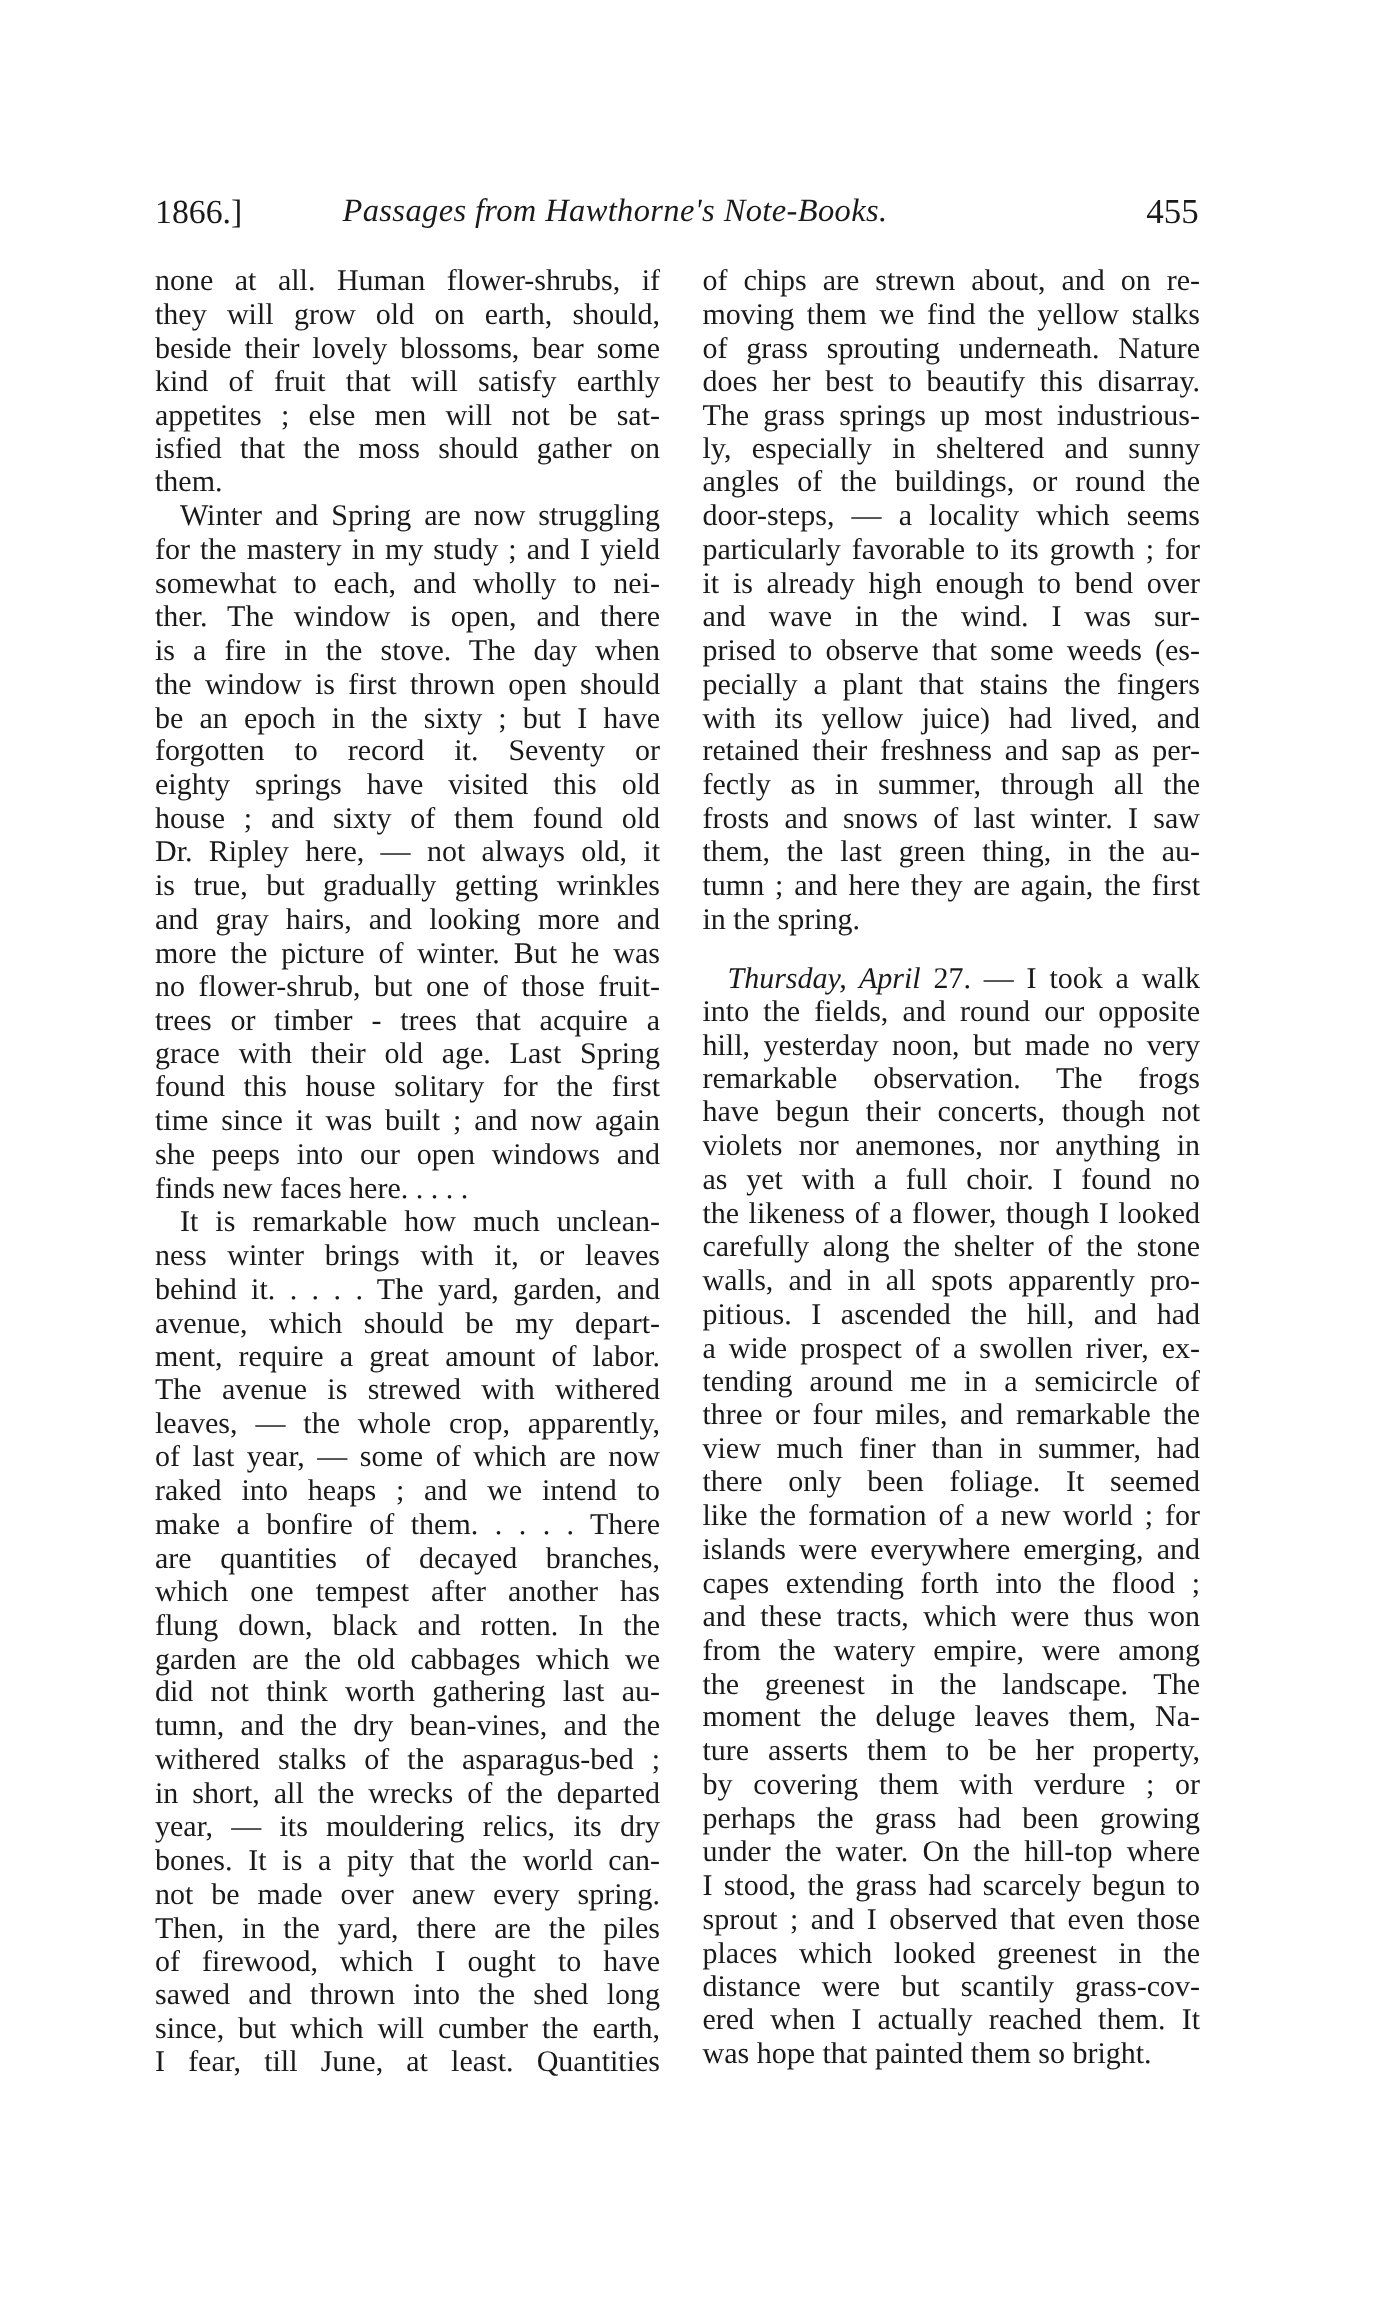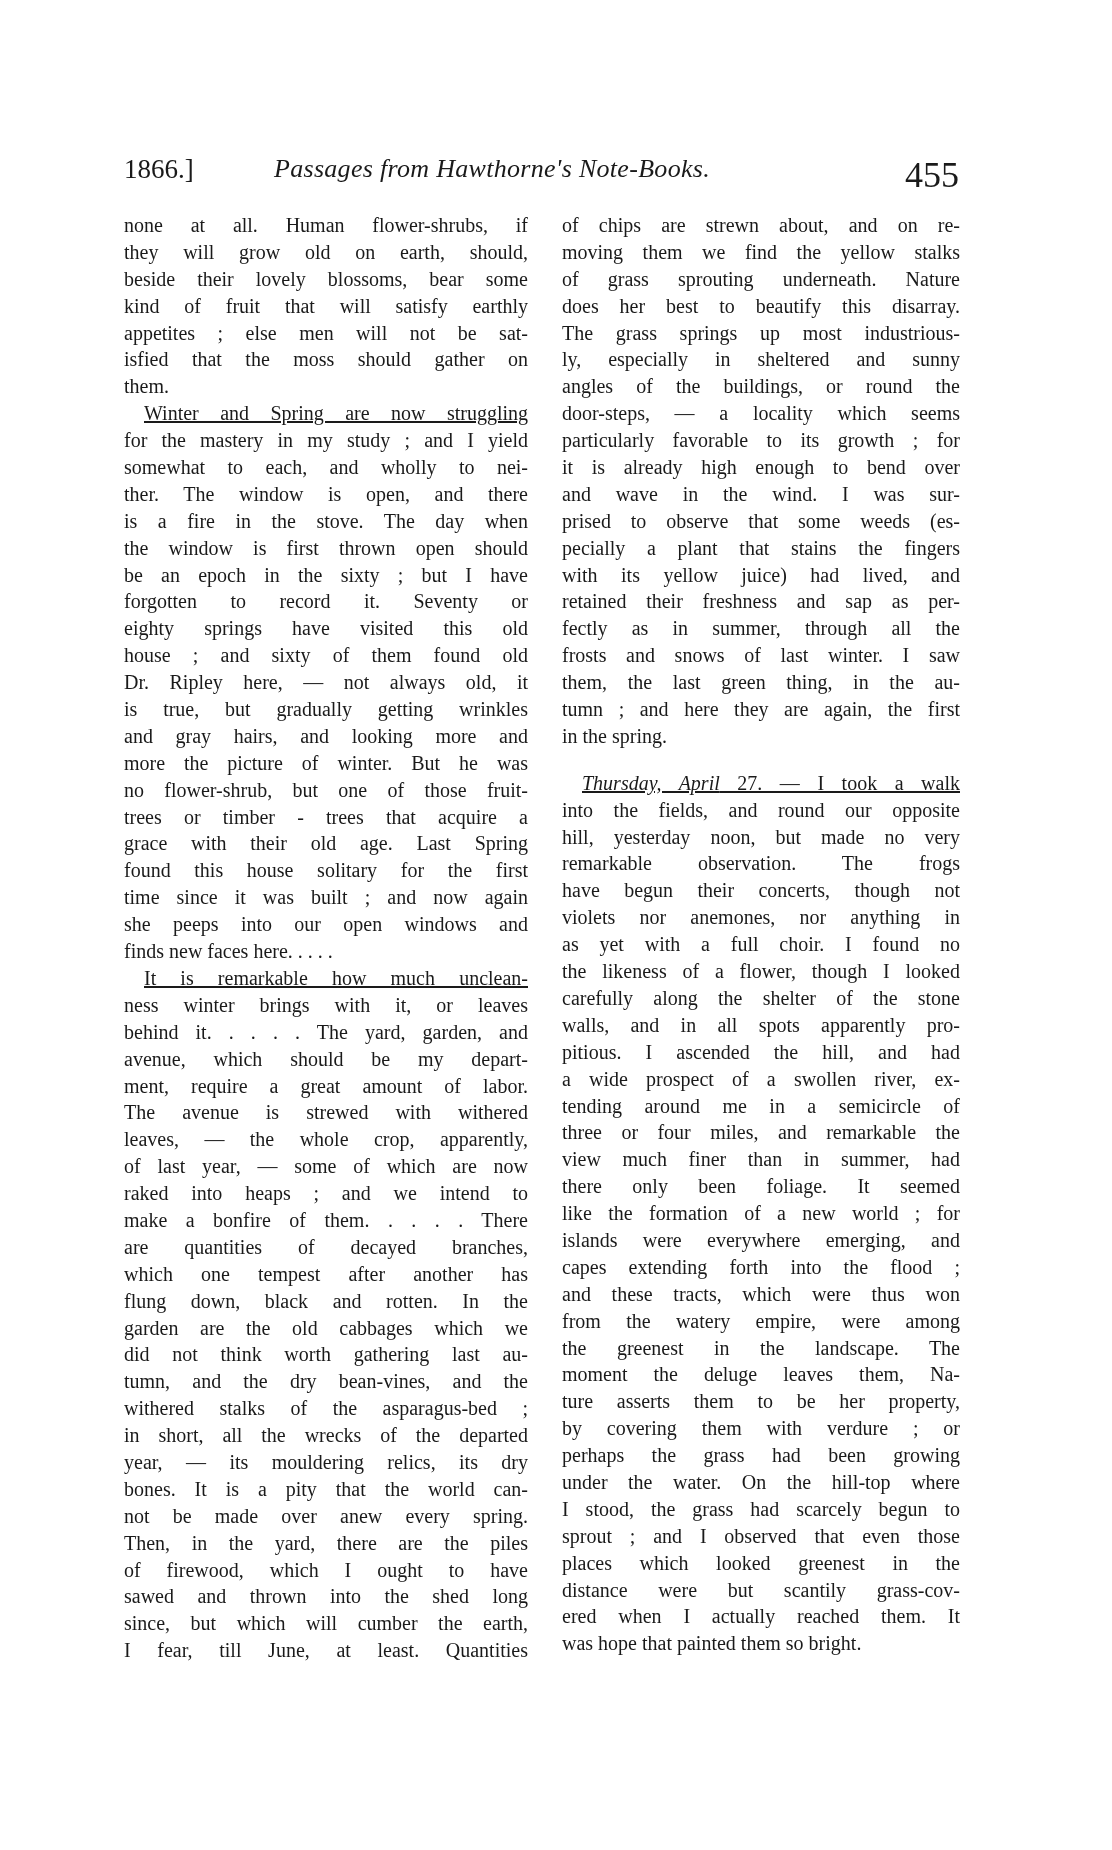--- a/index.html
+++ b/index.html
@@ -1,27 +1,27 @@
 <!DOCTYPE html>
 <html><head>
 <meta charset="utf-8">
 <style>
   html, body { margin: 0; padding: 0; background: #ffffff; }
   body { width: 1112px; height: 1850px; position: relative; overflow: hidden;
          font-family: "Liberation Serif", "DejaVu Serif", serif; color: #1a1a1a; }
   .header { position: absolute; top: 154px; left: 124px; width: 835px; height: 36px; }
   .hdr-year { position: absolute; left: 0; top: 0; font-size: 27px; }
   .hdr-title { position: absolute; left: 150px; top: 0; font-size: 26px; font-style: italic; letter-spacing: 0.3px; }
-  .hdr-page { position: absolute; right: 0; top: 0; font-size: 36px; }
-  .col { position: absolute; top: 212px; font-size: 20px; line-height: 26.9px; }
+  .hdr-page { position: absolute; right: 0; top: 0; font-size: 28px; }
+  .col { position: absolute; top: 212px; font-size: 24px; line-height: 26.9px; }
   .col-left { left: 124px; width: 404px; }
   .col-right { left: 562px; width: 398px; }
   .line { display: block; white-space: nowrap; text-align: justify; text-align-last: justify; height: 26.9px; }
   .line.last { text-align-last: left; }
-  .line.indent { padding-left: 20px; text-decoration: underline; }
+  .line.indent { padding-left: 20px; }
   .gap { height: 20px; }
   .entry-date { font-style: italic; }
 </style>
 </head>
 <body>
 
 <div class="header">
   <span class="hdr-year">1866.]</span>
   <span class="hdr-title">Passages from Hawthorne's Note-Books.</span>
   <span class="hdr-page">455</span>

